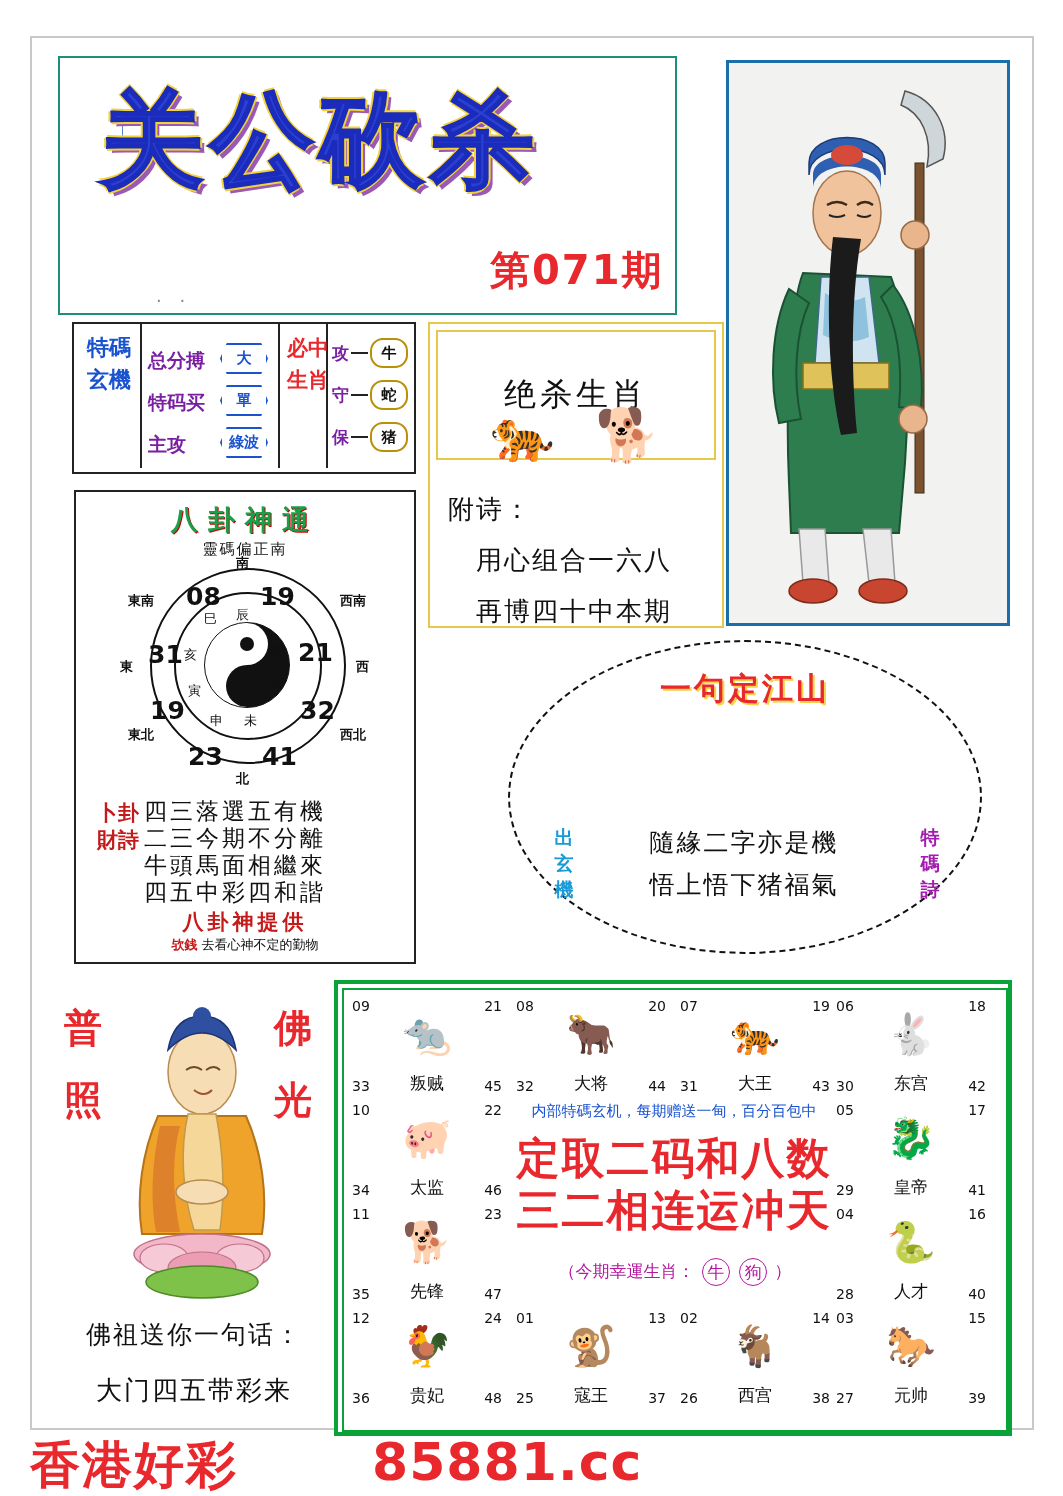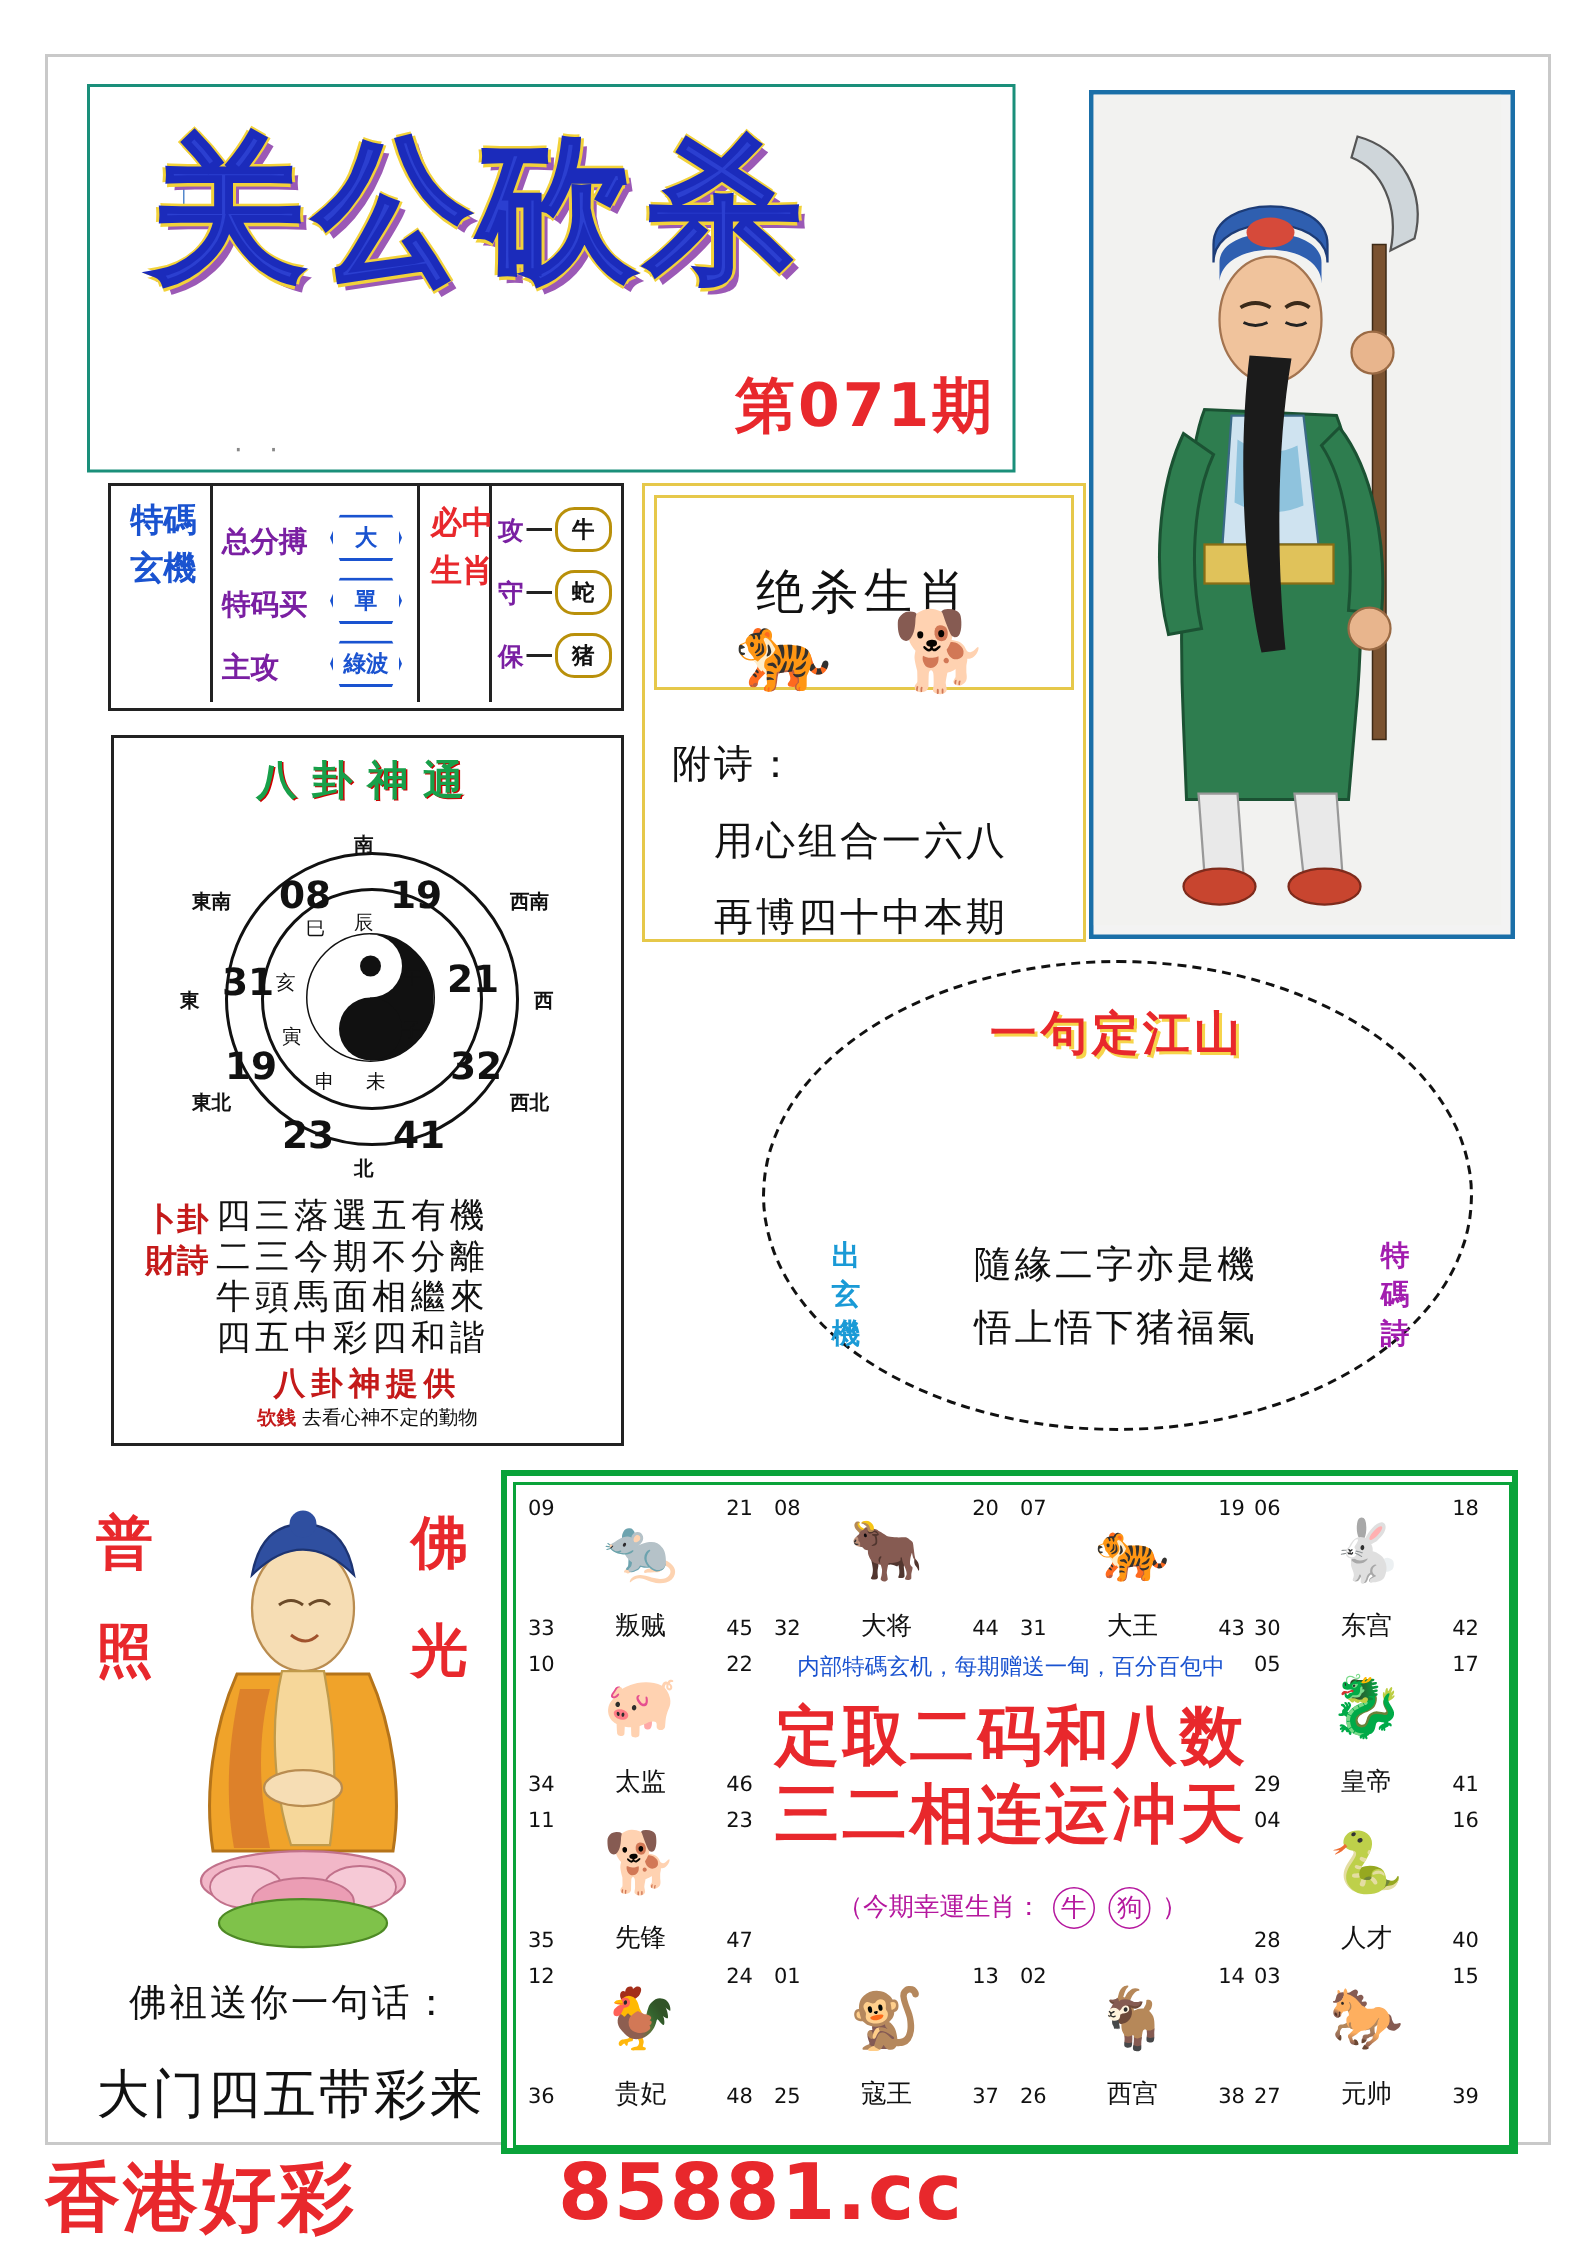--- a/index.html
+++ b/index.html
@@ -157,21 +157,21 @@
   }
   .ell-side-l{position:absolute;left:40px;top:182px;width:28px;font-size:19px;color:#1a9ad6;line-height:26px;text-align:center;font-weight:bold;}
   .ell-side-r{position:absolute;right:36px;top:182px;width:28px;font-size:19px;color:#a21caf;line-height:26px;text-align:center;font-weight:bold;}
   .ell-lines{position:absolute;left:84px;top:180px;width:300px;text-align:center;font-size:25px;color:#111;line-height:42px;letter-spacing:2px;}
 
   
   .buddha-wrap{position:absolute;left:60px;top:972px;width:268px;height:456px;}
   .pu{position:absolute;left:4px;top:20px;font-size:38px;font-weight:bold;color:#e8282c;line-height:72px;}
   .fo{position:absolute;left:214px;top:20px;font-size:38px;font-weight:bold;color:#e8282c;line-height:72px;}
   .buddha-msg{position:absolute;left:0;top:346px;width:268px;text-align:center;font-size:25px;color:#111;letter-spacing:2px;}
-  .buddha-msg .m2{margin-top:22px;font-size:35px;}
+  .buddha-msg .m2{margin-top:22px;font-size:26px;}
 
   
   .grid{
     position:absolute;left:334px;top:980px;width:662px;height:440px;
     border:4px solid #0aa33a;background:#fff;padding:4px;
   }
   .grid-in{position:relative;width:100%;height:100%;border:2px solid #0aa33a;}
   .cell{position:absolute;width:158px;height:104px;}
   .cell .tl{position:absolute;left:4px;top:4px;font-size:14px;color:#111;}
   .cell .tr{position:absolute;right:4px;top:4px;font-size:14px;color:#111;}
@@ -301,20 +301,21 @@
 
       <path d="M70 466 L96 466 L100 520 L74 520 Z" fill="#e9e9e9" stroke="#999" stroke-width="1.5"></path>
       <path d="M134 466 L162 466 L166 520 L140 520 Z" fill="#e9e9e9" stroke="#999" stroke-width="1.5"></path>
       <ellipse cx="84" cy="528" rx="24" ry="12" fill="#c8452f" stroke="#7e2b1c" stroke-width="1.5"></ellipse>
       <ellipse cx="154" cy="528" rx="24" ry="12" fill="#c8452f" stroke="#7e2b1c" stroke-width="1.5"></ellipse>
     </svg>
   </div>
 
   <div class="bagua">
     <h3>八卦神通</h3>
+    <div class="sub">靈碼偏正南</div>
     <div class="compass">
       <div class="ring"></div>
       <div class="ring2"></div>
       <div class="taiji">
           <i class="a"></i>
           <i class="b"></i>
         </div>
 
       <div class="dirn" style="left:124px;top:0">南</div>
       <div class="dirn" style="left:124px;top:216px">北</div>

